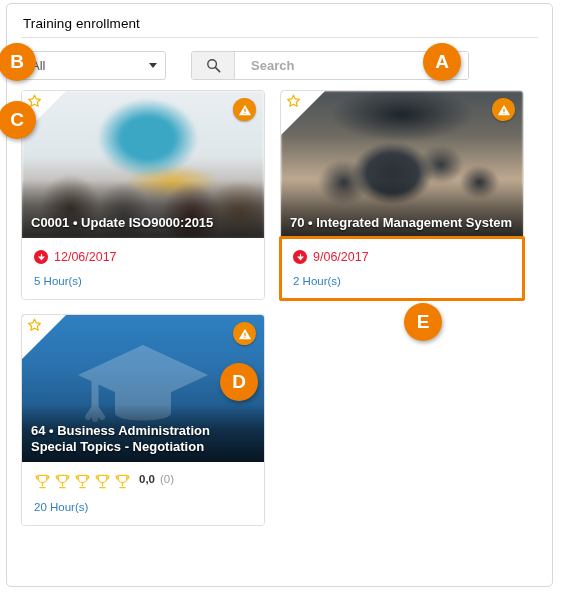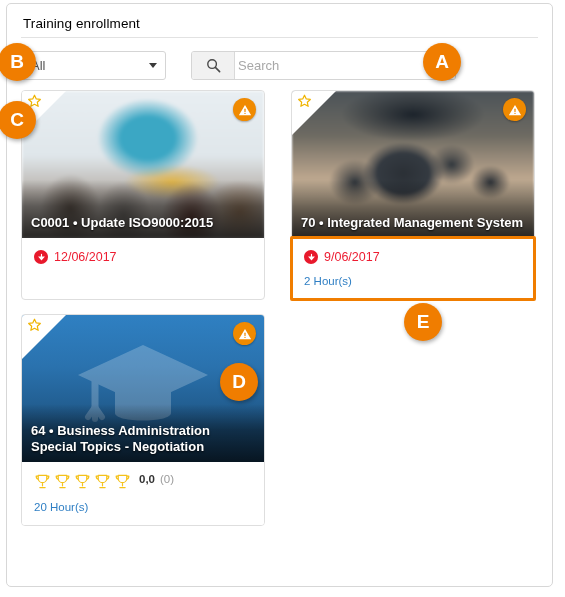--- a/index.html
+++ b/index.html
@@ -99,43 +99,44 @@
     display: flex;
     align-items: center;
     justify-content: center;
   }
   .search-input {
     width: 215px;
     border: none;
     outline: none;
     font-size: 13px;
     color: #555;
-    padding-left: 3px;
+    padding-left: 16px;
     background: #fff;
     font-family: "Liberation Sans", sans-serif;
+    font-weight: bold;
   }
   .search-input::placeholder { color: #a8a8a8; }
 
   
   .cards {
     position: relative;
     padding: 8px 0 0 14px;
   }
   .card-row { display: flex; }
 
   .card {
     position: relative;
     width: 244px;
     background: #ffffff;
     border: 1px solid #dedede;
     border-radius: 4px;
     box-sizing: border-box;
     overflow: visible;
   }
-  .card + .card { margin-left: 26px; }
+  .card + .card { margin-left: 15px; }
   .card-row + .card-row { margin-top: 14px; }
 
   .card-media {
     position: relative;
     height: 147px;
     overflow: hidden;
     border-radius: 3px 3px 0 0;
   }
 
   
@@ -361,20 +362,21 @@
         </div>
         <div class="card-footer">
           <div class="date-line">
             <span class="date-icon">
               <svg width="9" height="9" viewBox="0 0 10 10">
                 <path d="M5 1.6v4.1M5 7.4L2.6 4.6h4.8z" fill="#ffffff" stroke="#ffffff" stroke-width="1.3" stroke-linecap="round"></path>
               </svg>
             </span>
             <span class="date-text">12/06/2017</span>
           </div>
+          <span class="hours-text">5 Hour(s)</span>
         </div>
       </div>
 
       <div class="card">
         <div class="card-media">
           <div class="media-gears"></div>
           <div class="media-shade"></div>
           <div class="corner-ribbon"></div>
           <svg class="corner-star" width="15" height="15" viewBox="0 0 16 16">
             <path d="M8 1.3l1.9 4 4.3.5-3.2 3 .9 4.3L8 11l-3.9 2.1.9-4.3-3.2-3 4.3-.5z" fill="none" stroke="#f0b400" stroke-width="1.3" stroke-linejoin="round"></path>

